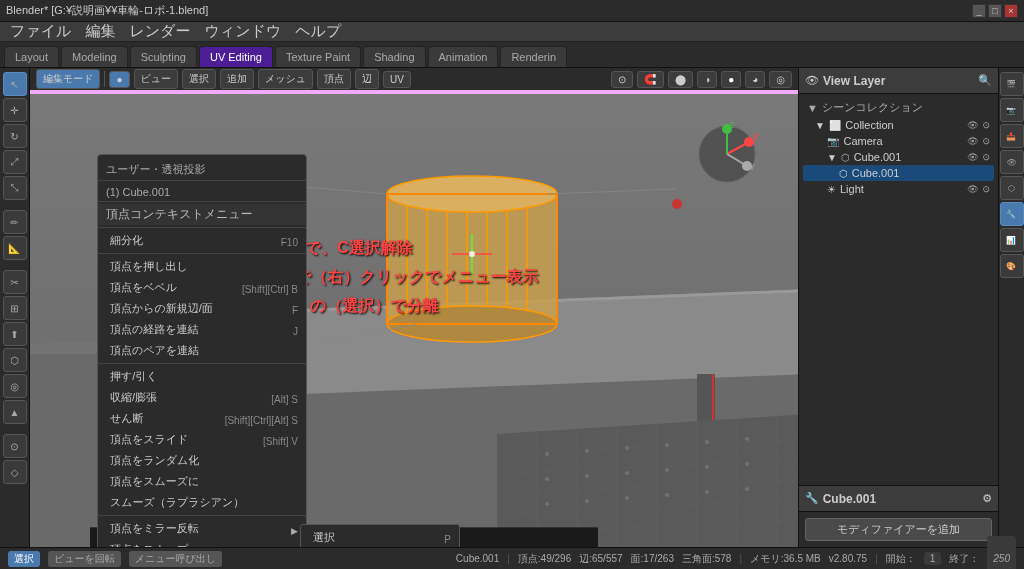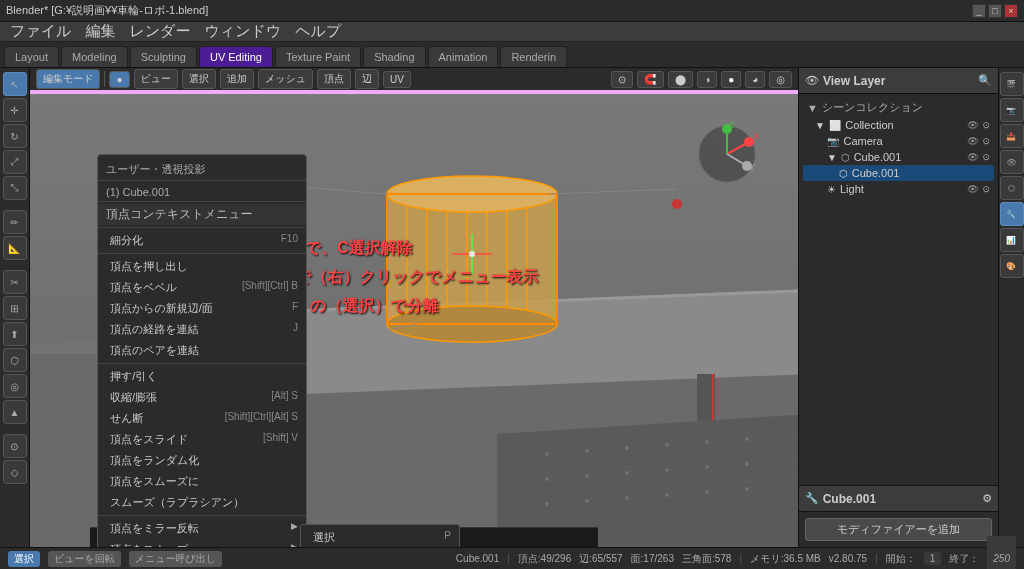--- a/index.html
+++ b/index.html
@@ -175,21 +175,21 @@
       color: #bbb;
       background: #333;
     }
     .cm-item {
       padding: 3px 8px 3px 12px;
       font-size: 11px;
       color: #ccc;
       cursor: pointer;
       display: flex;
       justify-content: space-between;
-      align-items: flex-start;
+      align-items: flex-end;
     }
     .cm-item.has-arrow::after {
       content: '▶';
       font-size: 9px;
       color: #aaa;
     }
     .cm-item .shortcut {
       font-size: 10px;
       color: #888;
     }

